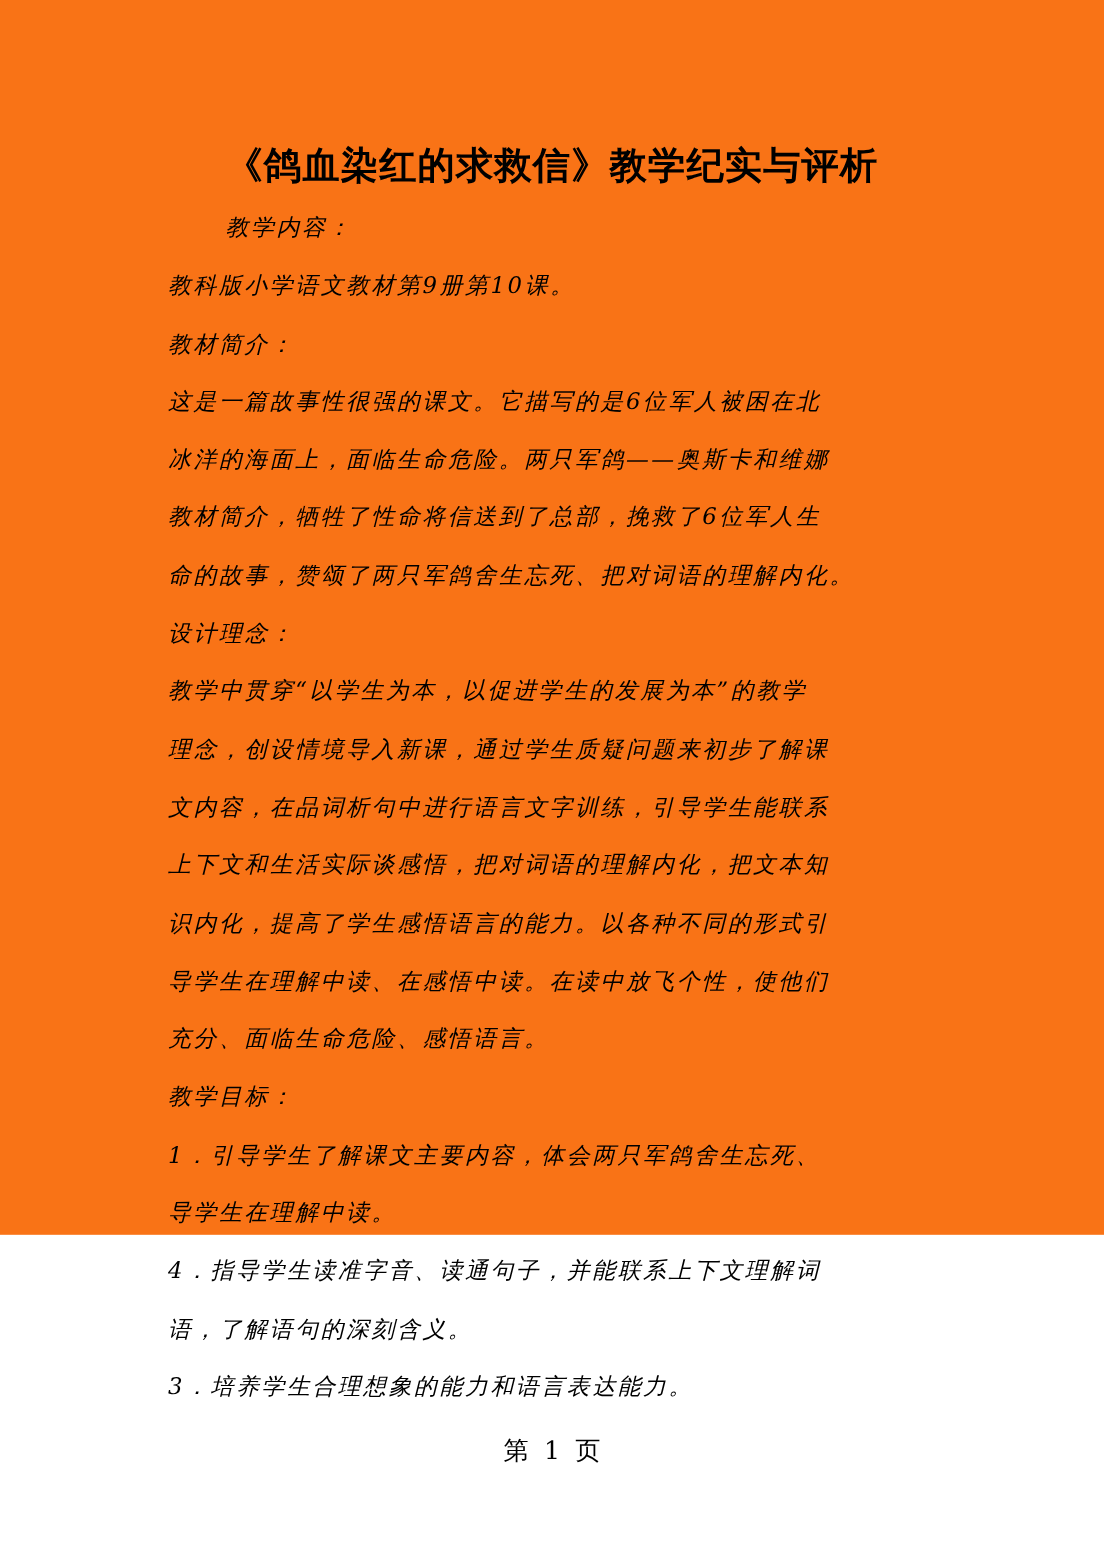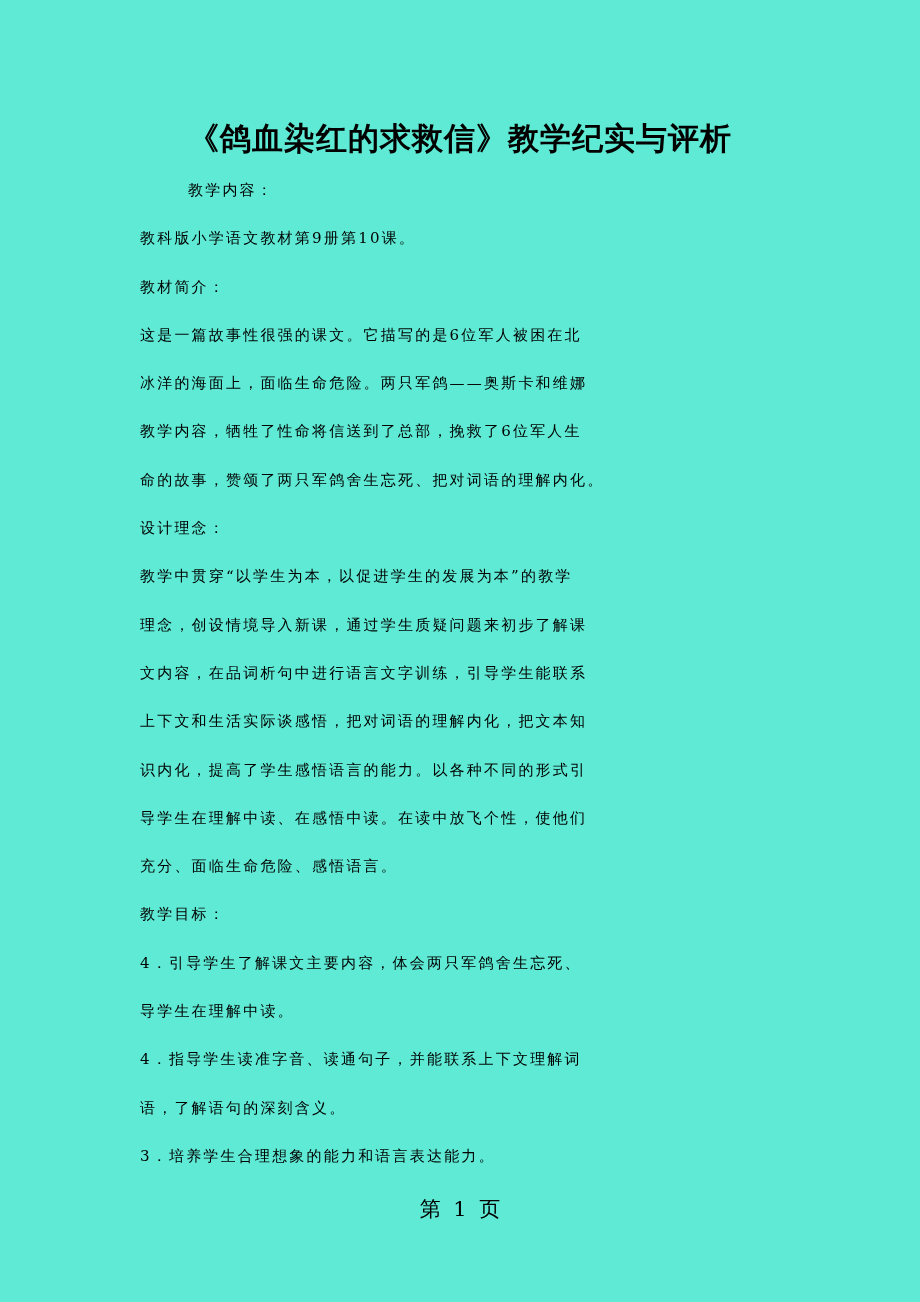--- a/index.html
+++ b/index.html
@@ -13,43 +13,44 @@
       position: relative;
       overflow: hidden;
       font-family: "DejaVu Serif", "Liberation Serif", serif;
       color: #000000;
     }
     .page {
       position: absolute;
       left: 0;
       top: 0;
       width: 920px;
-      height: 1302px;
-      background: #5eead4;
+      height: 1029px;
+      background: #f97316;
     }
     .title {
       position: absolute;
       left: 0;
       width: 920px;
       top: 116px;
       text-align: center;
       font-size: 31px;
       font-weight: bold;
       line-height: 44px;
       letter-spacing: 1px;
       font-family: "DejaVu Sans", "Liberation Sans", sans-serif;
     }
     .body-text {
       position: absolute;
       left: 140px;
       width: 645px;
       top: 166px;
-      font-size: 15px;
+      font-size: 19px;
       line-height: 48.3px;
       letter-spacing: 2.2px;
+      font-style: italic;
     }
     .line {
       display: block;
       white-space: nowrap;
       height: 48.3px;
     }
     .indent {
       padding-left: 48px;
     }
     .footer {
@@ -69,32 +70,32 @@
 <div class="page">
 
   <div class="title">《鸽血染红的求救信》教学纪实与评析</div>
 
   <div class="body-text">
     <span class="line indent">教学内容：</span>
     <span class="line">教科版小学语文教材第9册第10课。</span>
     <span class="line">教材简介：</span>
     <span class="line">这是一篇故事性很强的课文。它描写的是6位军人被困在北</span>
     <span class="line">冰洋的海面上，面临生命危险。两只军鸽——奥斯卡和维娜</span>
-    <span class="line">教学内容，牺牲了性命将信送到了总部，挽救了6位军人生</span>
+    <span class="line">教材简介，牺牲了性命将信送到了总部，挽救了6位军人生</span>
     <span class="line">命的故事，赞颂了两只军鸽舍生忘死、把对词语的理解内化。</span>
     <span class="line">设计理念：</span>
     <span class="line">教学中贯穿“以学生为本，以促进学生的发展为本”的教学</span>
     <span class="line">理念，创设情境导入新课，通过学生质疑问题来初步了解课</span>
     <span class="line">文内容，在品词析句中进行语言文字训练，引导学生能联系</span>
     <span class="line">上下文和生活实际谈感悟，把对词语的理解内化，把文本知</span>
     <span class="line">识内化，提高了学生感悟语言的能力。以各种不同的形式引</span>
     <span class="line">导学生在理解中读、在感悟中读。在读中放飞个性，使他们</span>
     <span class="line">充分、面临生命危险、感悟语言。</span>
     <span class="line">教学目标：</span>
-    <span class="line">4．引导学生了解课文主要内容，体会两只军鸽舍生忘死、</span>
+    <span class="line">1．引导学生了解课文主要内容，体会两只军鸽舍生忘死、</span>
     <span class="line">导学生在理解中读。</span>
     <span class="line">4．指导学生读准字音、读通句子，并能联系上下文理解词</span>
     <span class="line">语，了解语句的深刻含义。</span>
     <span class="line">3．培养学生合理想象的能力和语言表达能力。</span>
   </div>
 
   <div class="footer">第 1 页</div>
 
 </div>
 

